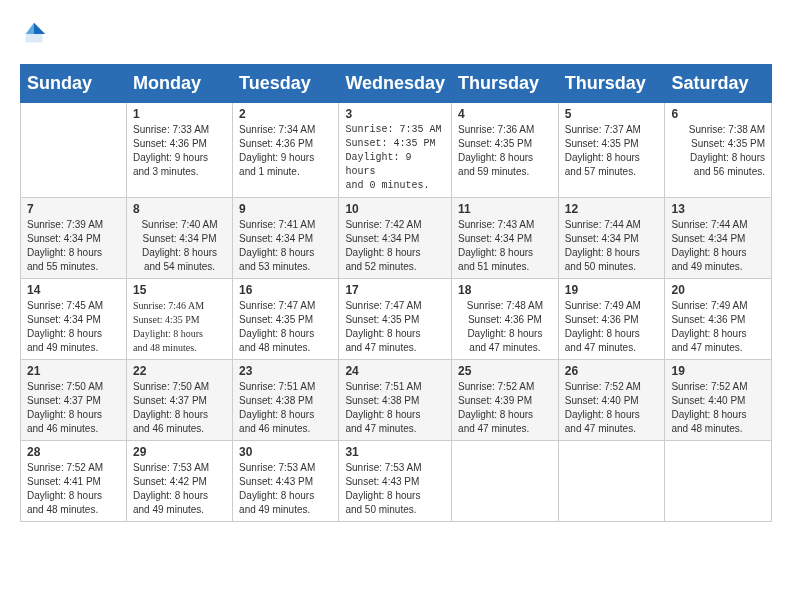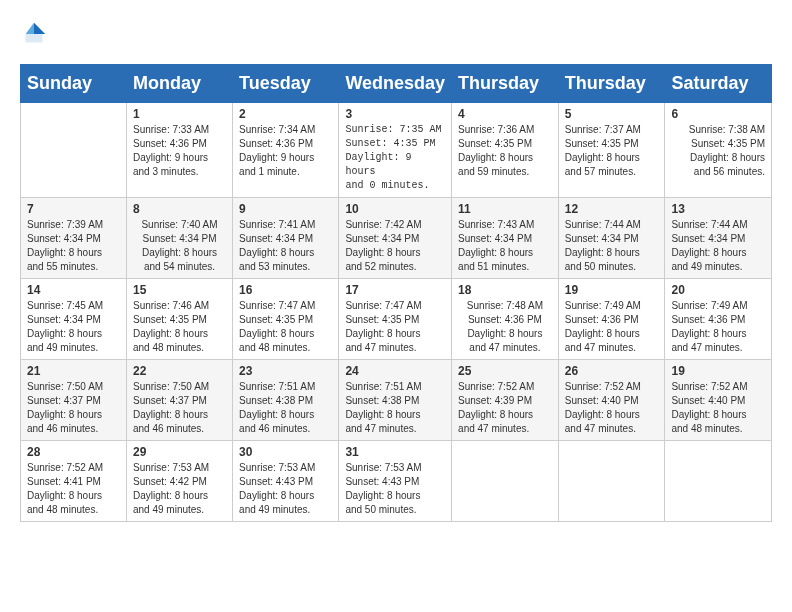--- a/index.html
+++ b/index.html
@@ -220,21 +220,21 @@
       <tr>
         <td>
           <span class="day-num">14</span>
           <div class="day-info" style="white-space: pre-line;">Sunrise: 7:45 AM
 Sunset: 4:34 PM
 Daylight: 8 hours
 and 49 minutes.</div>
         </td>
         <td>
           <span class="day-num">15</span>
-          <div class="day-info" style="white-space: pre-line;">Sunrise: 7:46 AM
+          <div class="day-info" style="white-space: pre-line; font-family: Liberation Serif, serif;">Sunrise: 7:46 AM
 Sunset: 4:35 PM
 Daylight: 8 hours
 and 48 minutes.</div>
         </td>
         <td>
           <span class="day-num">16</span>
           <div class="day-info" style="white-space: pre-line;">Sunrise: 7:47 AM
 Sunset: 4:35 PM
 Daylight: 8 hours
 and 48 minutes.</div>

